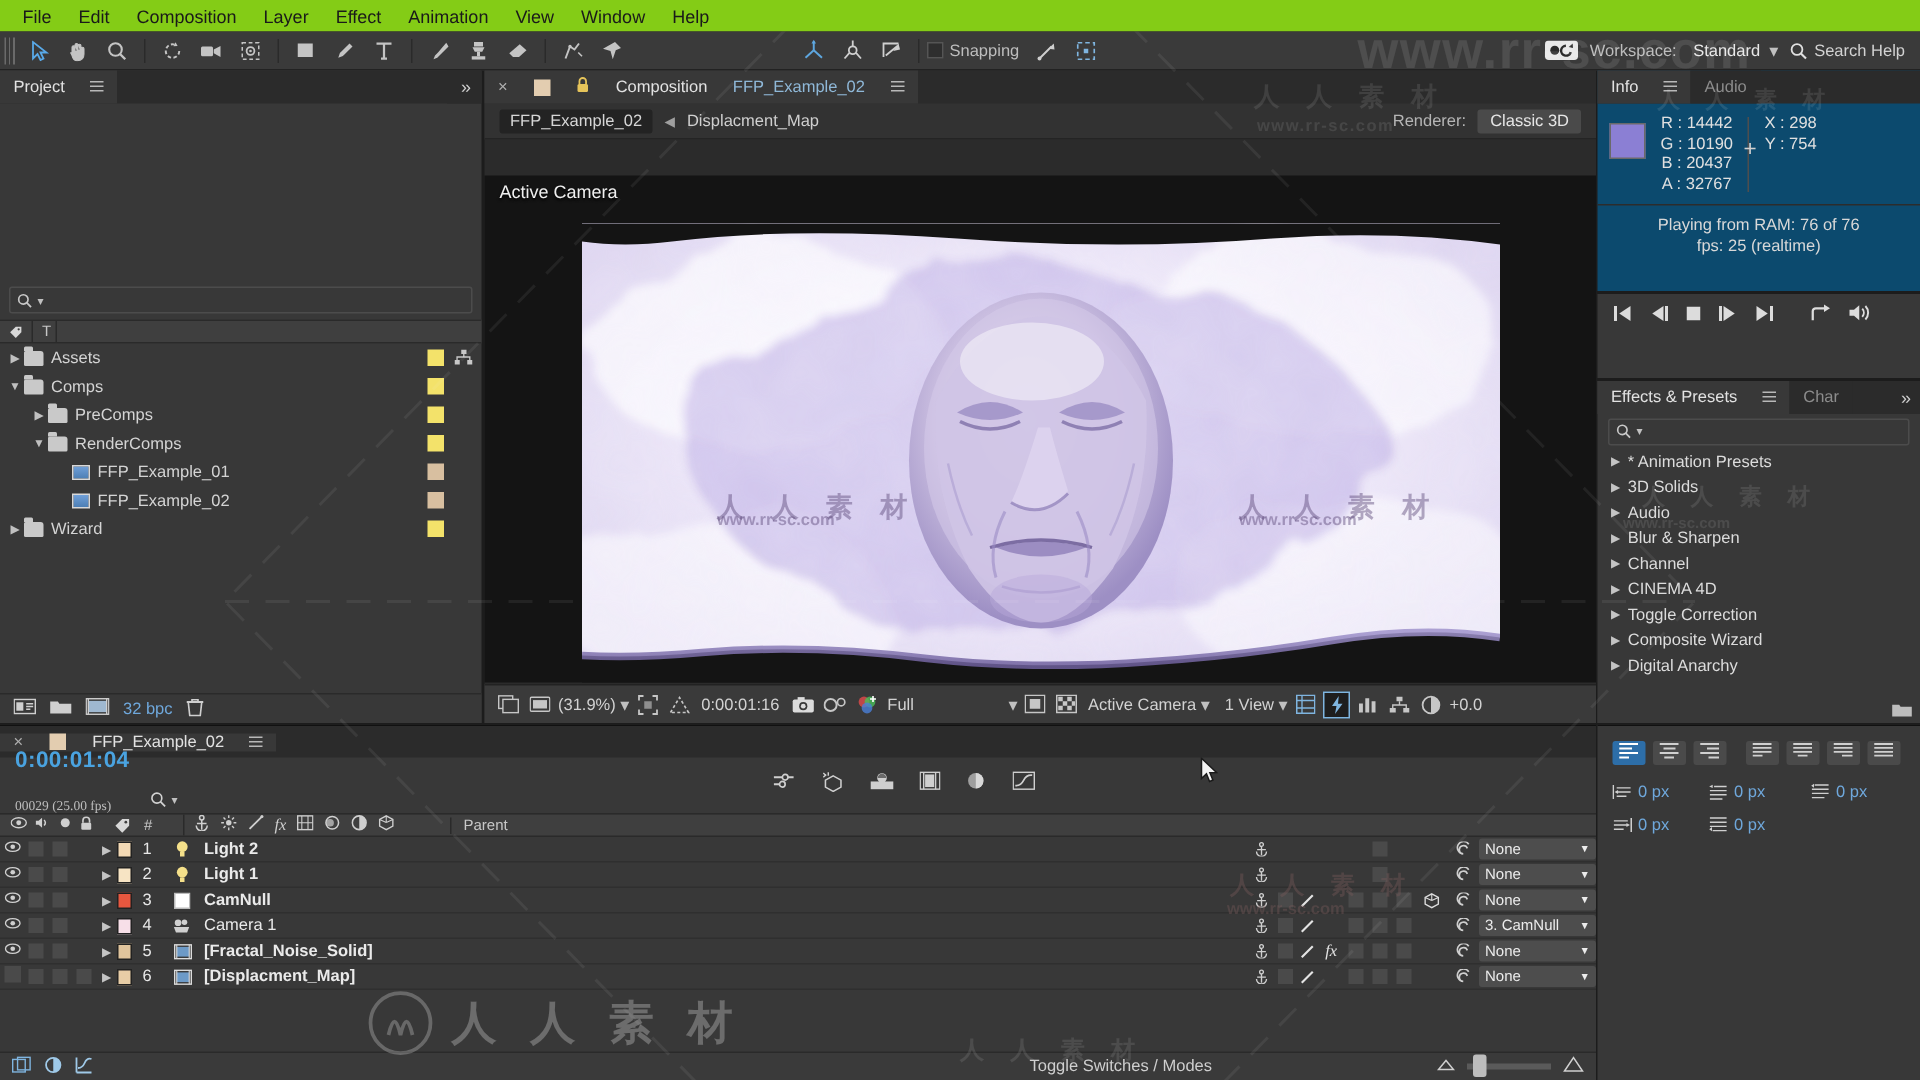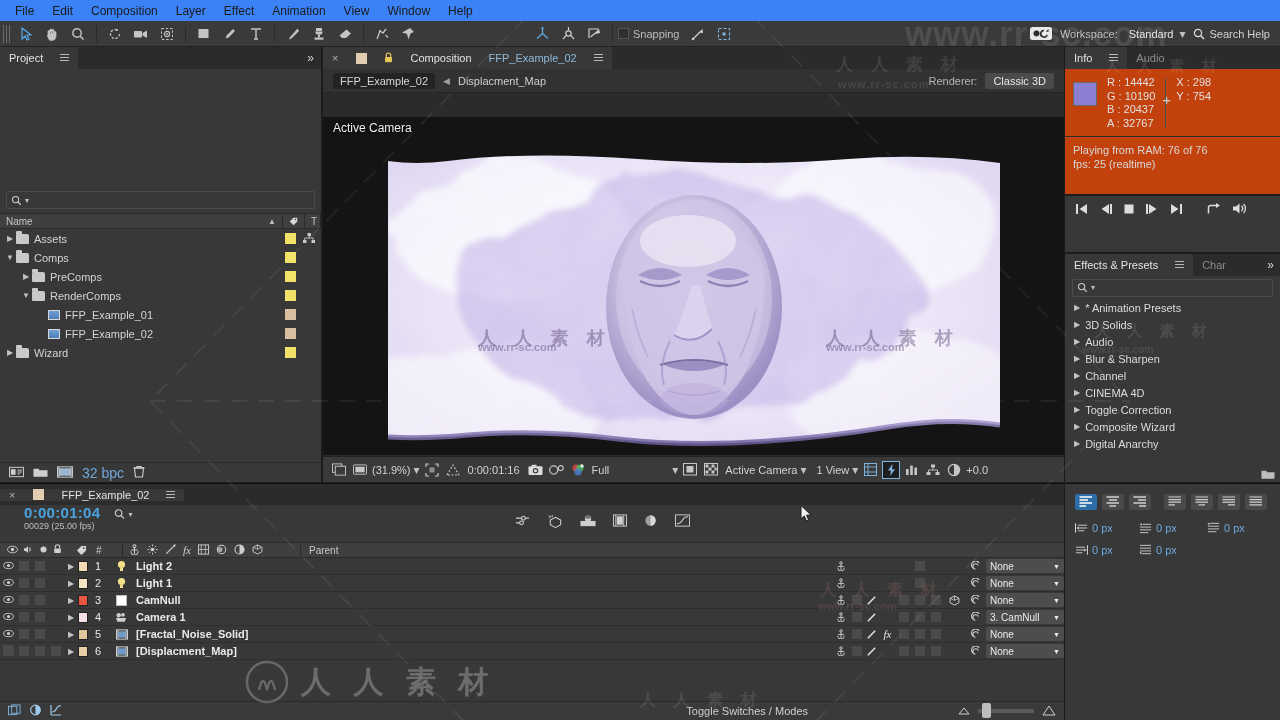--- a/index.html
+++ b/index.html
@@ -15,21 +15,21 @@
   #app { position: relative; width: 1280px; height: 720px; }
 
   
   .wm { position: absolute; pointer-events: none; color: rgba(255,255,255,.10);
         font-weight: bold; white-space: nowrap; z-index: 60; }
   .wm.cn { font-family: "DejaVu Sans", sans-serif; letter-spacing: 6px; }
   .diag { position:absolute; pointer-events:none; z-index: 55; }
 
   
   #menubar { position: absolute; top:0; left:0; width:1280px; height:21px;
-    background:#3b82f6; display:flex; align-items:center; padding-left:6px; }
+    background:#84cc16; display:flex; align-items:center; padding-left:6px; }
   #menubar .mi { font-size:12px; color:#1a1a1a; padding:2px 9px; cursor:default;
     font-family:"Liberation Sans", sans-serif; }
 
   
   #toolbar { position:absolute; top:21px; left:0; width:1280px; height:26px;
     background:#3a3a3a; border-bottom:1px solid #222; display:flex; align-items:center; }
   .tool { width:26px; height:24px; display:flex; align-items:center; justify-content:center;
     color:#c4c4c4; cursor:default; position:relative; }
   .tool svg { display:block; }
   .tool.sel { color:#59a9e8; }
@@ -70,21 +70,21 @@
     font-size:8px; color:#c0c0c0; }
   .folder { width:13px; height:10px; background:#c9c9c9; border-radius:1px 2px 1px 1px;
     margin-right:5px; position:relative; }
   .folder:after{content:"";position:absolute;top:-3px;left:0;width:6px;height:3px;
     background:#c9c9c9;border-radius:1px 1px 0 0;}
   .compicon { width:12px; height:10px; margin-right:5px; border:1px solid #d8d8d8;
     background:linear-gradient(#6f9fd8,#4d7fb5); position:relative; }
   .swatch { position:absolute; width:11px; height:11px; }
   .projfoot { position:absolute; bottom:0; left:0; right:0; height:20px; background:#383838;
     border-top:1px solid #2a2a2a; display:flex; align-items:center; gap:9px; padding:0 9px; }
-  .bpc { color:#6fa8dc; font-size:14px; }
+  .bpc { color:#6fa8dc; font-size:11px; }
 
   
   #compPanel { left:323px; top:47px; width:741px; height:435px; background:#2b2b2b; }
   #compSub { height:24px; background:#323232; display:flex; align-items:center;
     padding:0 10px; gap:8px; border-bottom:1px solid #242424; }
   .crumb { font-size:11px; color:#d6d6d6; background:#232323; padding:2px 7px; border-radius:2px; }
   .crumb2 { font-size:11px; color:#cfcfcf; }
   .rendlbl { font-size:11px; color:#b5b5b5; }
   .rendval { font-size:11px; color:#e6e6e6; background:#4a4a4a; padding:2px 8px; border-radius:2px; }
   #compStage { position:absolute; top:70px; left:0; right:0; bottom:27px; background:#141414;
@@ -93,42 +93,42 @@
     text-shadow:0 1px 2px #000; }
   #viewerFrame { position:absolute; left:65px; top:32px; width:612px; height:310px;
     filter: blur(0.3px); }
   #compToolbar { position:absolute; bottom:0; left:0; right:0; height:26px;
     background:#3a3a3a; border-top:1px solid #222; display:flex; align-items:center;
     gap:3px; padding:0 7px; font-size:11px; color:#d2d2d2; }
   .mini { width:18px; height:18px; display:flex; align-items:center; justify-content:center; color:#c6c6c6; }
 
   
   #rightCol { position:absolute; left:1065px; top:47px; width:215px; height:435px; }
-  #infoPanel { position:absolute; top:0; left:0; width:215px; height:147px; background:#c2410c; }
+  #infoPanel { position:absolute; top:0; left:0; width:215px; height:147px; background:#0c4a6e;text-align:center; }
   .infoBody { padding:7px 8px 0 8px; display:flex; gap:10px; }
   .colorbox { width:24px; height:24px; background:#8b7fd4; border:1px solid #6a6a6a; margin-top:6px; }
   .rgba { font-size:11px; line-height:13.5px; color:#e0e0e0; }
   .xy { font-size:11px; line-height:13.5px; color:#e0e0e0; }
   .infoDiv { width:1px; background:#4e4e4e; margin:2px 0; }
   .playinfo { font-size:11px; color:#d8d8d8; line-height:14px; padding:6px 8px 0 8px;
     border-top:1px solid #2c2c2c; margin-top:6px; }
   #previewPanel { position:absolute; top:149px; left:0; width:215px; height:56px; background:#383838; }
   .tbtns { display:flex; align-items:center; gap:10px; padding:6px 10px 0 10px; color:#dcdcdc; }
   #fxPanel { position:absolute; top:207px; left:0; width:215px; height:228px; background:#383838; }
   .fxrow { height:17px; display:flex; align-items:center; font-size:11px; color:#dcdcdc; padding-left:9px; gap:5px; }
   .fxtri { font-size:8px; color:#c4c4c4; }
 
   
   #tlPanel { position:absolute; left:0; top:483px; width:1064px; height:237px; background:#383838;
     border-top:1px solid #111; }
   #tlTabs { height:21px; background:#2b2b2b; display:flex; align-items:center; }
-  #tlHead { height:38px; display:flex; align-items:flex-start; padding:0 24px; gap:10px;
+  #tlHead { height:38px; display:flex; align-items:flex-end; padding:0 10px; gap:10px;
     border-bottom:1px solid #2a2a2a; position:relative; }
   .tcode { font-size:15px; font-weight:bold; color:#4aa3e0; letter-spacing:.3px; line-height:15px; }
-  .tframes { font-size:9px; color:#bdbdbd; margin-top:1px; }
+  .tframes { font-size:9px; color:#bdbdbd; margin-top:18px;font-family:Liberation Serif, serif; }
   .tlicons { position:absolute; left:515px; top:9px; display:flex; gap:17px; color:#cfcfcf; }
   #tlCols { height:15px; background:#3f3f3f; border-bottom:1px solid #2a2a2a;
     display:flex; align-items:center; font-size:10px; color:#c8c8c8; }
   .lrow { height:17px; display:flex; align-items:center; font-size:11px; color:#e0e0e0;
     border-bottom:1px solid #2f2f2f; }
   .sw { width:10px; height:10px; background:#4a4a4a; display:inline-block; }
   .eye { color:#cfcfcf; font-size:10px; }
   .lcolor { width:10px; height:11px; border:1px solid #222; }
   .parentsel { width:78px; height:14px; background:#4d4d4d; border-radius:2px; display:flex;
     align-items:center; justify-content:space-between; padding:0 4px; font-size:10px; color:#ececec; }
@@ -339,24 +339,20 @@
       <div class="searchfield">
         <svg width="11" height="11" viewBox="0 0 12 12">
             <circle cx="5" cy="5" r="3.4" fill="none" stroke="#c8c8c8" stroke-width="1.2"></circle>
             <line x1="7.4" y1="7.4" x2="10.6" y2="10.6" stroke="#c8c8c8" stroke-width="1.3"></line>
           </svg>
         <span style="color:#c0c0c0;font-size:8px">▾</span>
       </div>
     </div>
 
     <div class="colhdr">
-      <div class="c" style="flex:1;justify-content:space-between">
-        <span>Name</span>
-        <span style="font-size:8px;color:#bbb">▲</span>
-      </div>
       <div class="c" style="width:22px;justify-content:center">
         <svg width="11" height="11" viewBox="0 0 12 12">
             <path d="M1 6 L6 1 H11 V6 L6 11 Z" fill="#d8d8d8"></path>
             <circle cx="8.6" cy="3.4" r="1" fill="#3f3f3f"></circle>
           </svg>
       </div>
       <div class="c" style="width:16px">T</div>
     </div>
 
     <div id="projList">
@@ -1122,21 +1118,21 @@
           <span style="width:14px;text-align:center;font-size:8px;color:#c4c4c4">▶</span>
           <span class="lcolor" style="background:#f7dfe8"></span>
           <span style="width:26px;padding-left:7px;color:#e8e8e8">4</span>
           <span style="width:15px;display:flex;justify-content:center">
             <svg width="13" height="11" viewBox="0 0 14 11">
               <circle cx="4" cy="3" r="2.4" fill="#cfcfcf"></circle>
               <circle cx="8.6" cy="2.6" r="2" fill="#cfcfcf"></circle>
               <path d="M1 6 H12 L10.5 10 H2.5 Z" fill="#cfcfcf"></path>
             </svg>
           </span>
-          <span style="flex:1;padding-left:7px;font-weight:bold;color:#eaeaea">Camera 1</span>
+          <span style="flex:1;padding-left:7px;font-weight:normal;color:#eaeaea">Camera 1</span>
           <span style="width:16px;display:flex;justify-content:center">
             <svg width="10" height="10" viewBox="0 0 12 12">
               <circle cx="6" cy="2.4" r="1.5" fill="none" stroke="#cfcfcf" stroke-width="1.1"></circle>
               <path d="M6 4 V11 M2 8 a4 4 0 008 0 M2.5 6.5 H9.5" stroke="#cfcfcf" stroke-width="1.1" fill="none"></path>
             </svg>
           </span>
           <span style="width:15px;display:flex;justify-content:center">
             <span class="sw"></span>
           </span>
           <span style="width:15px;display:flex;justify-content:center">

